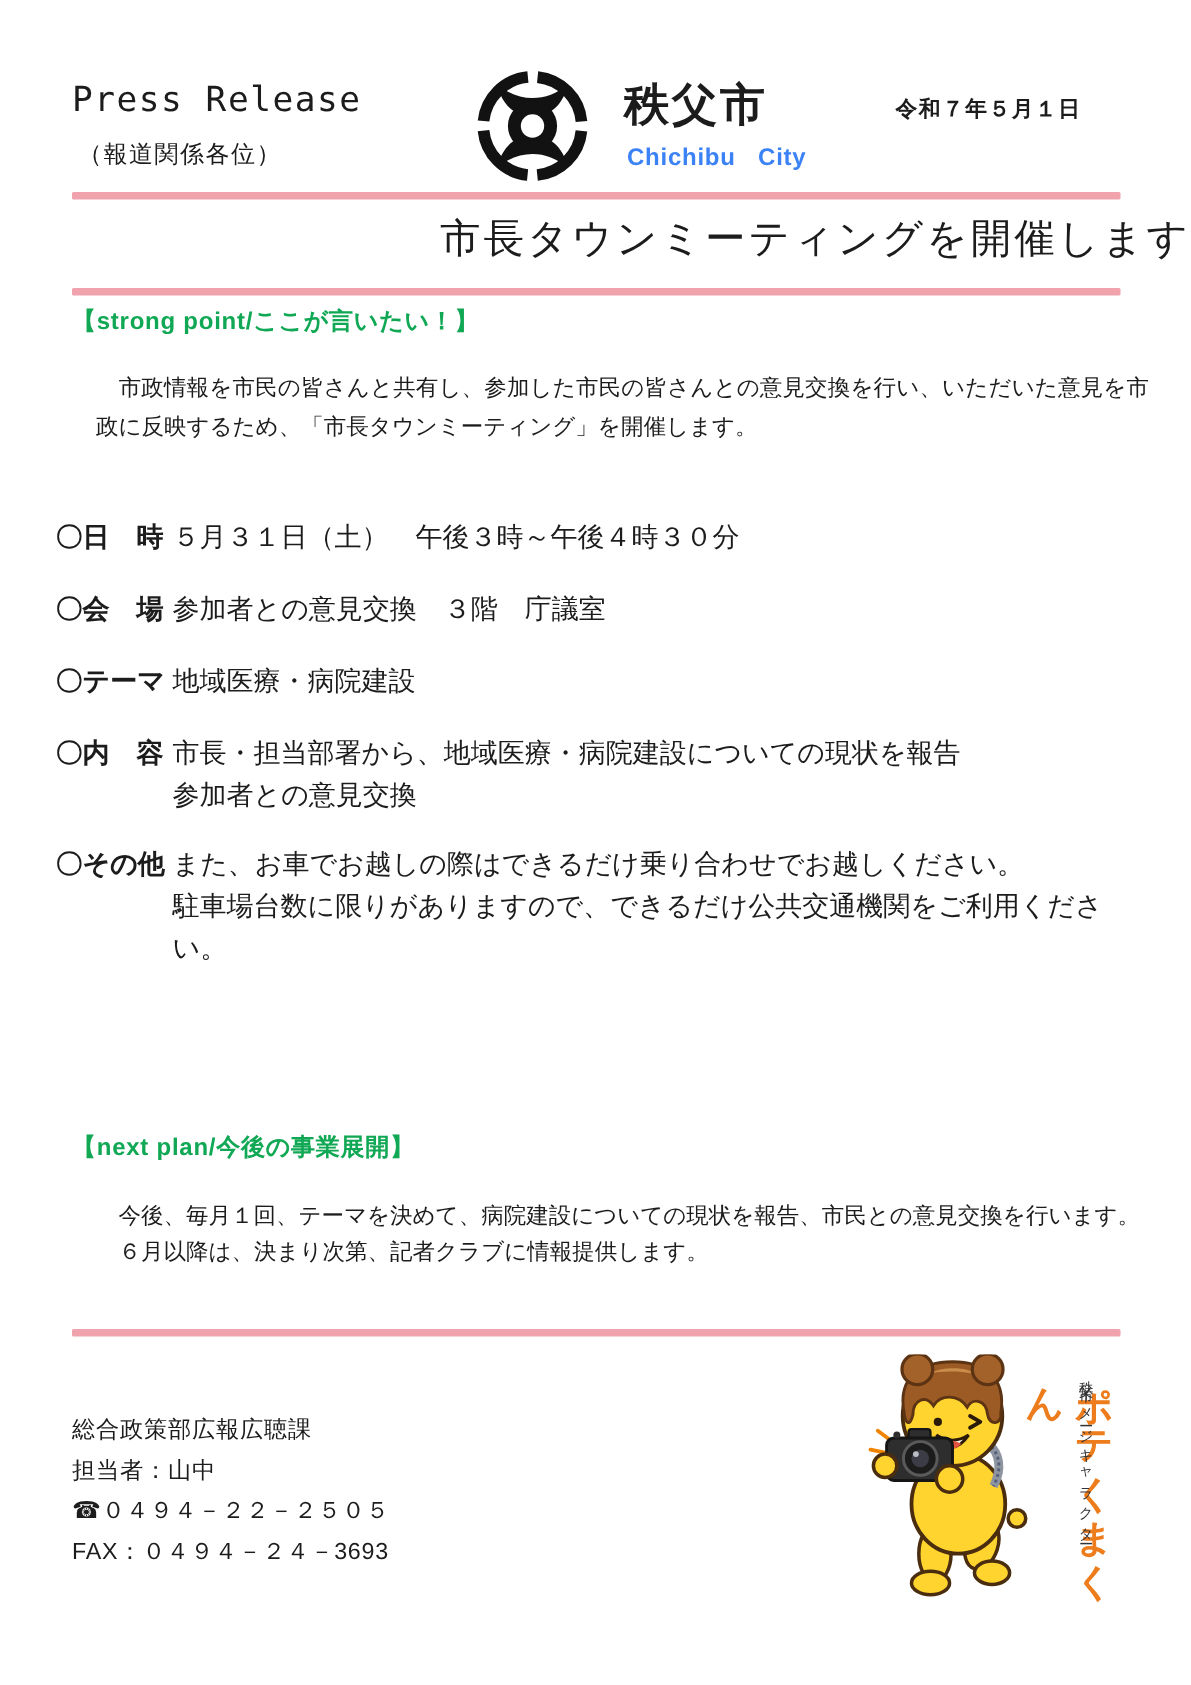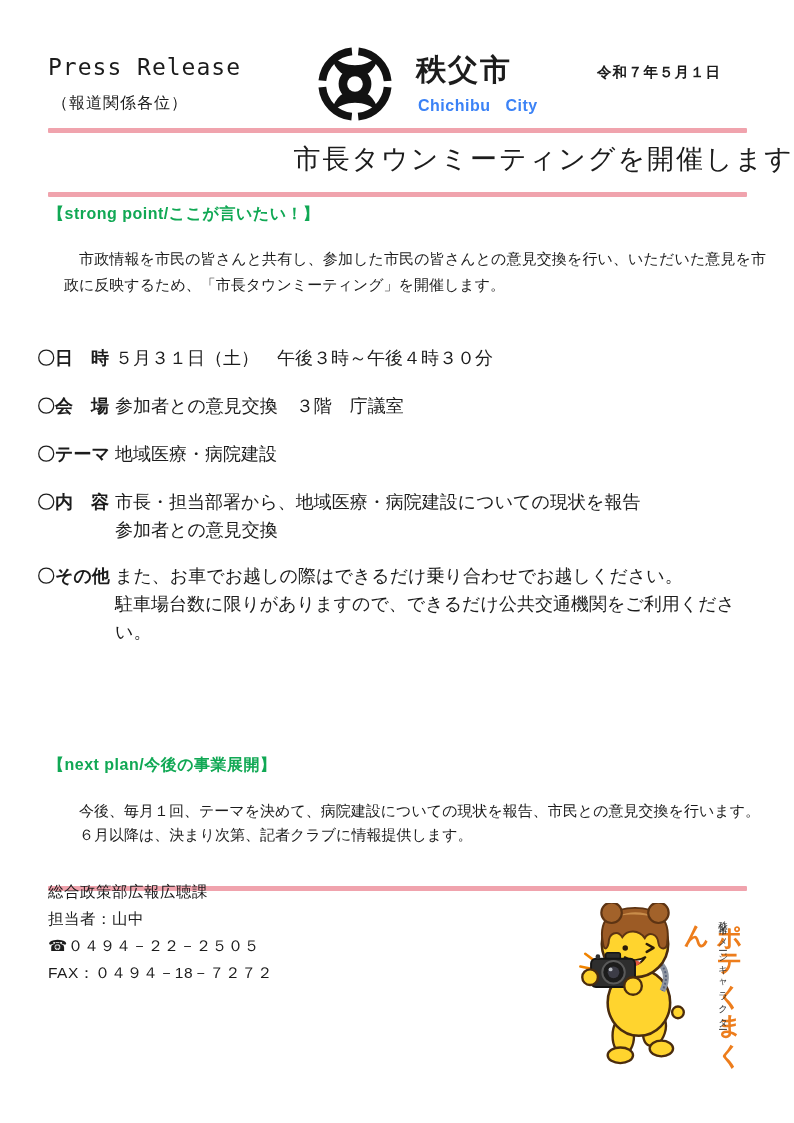--- a/index.html
+++ b/index.html
@@ -47,21 +47,21 @@
   .para-next{top:799px;line-height:24px;}
 
   
   .details{left:37px;top:344px;width:702px;font-size:18px;font-family:Liberation Serif, serif;}
   .detail-row{display:flex;align-items:flex-start;margin-bottom:20px;}
   .detail-label{flex:0 0 78px;font-weight:bold;line-height:28px;white-space:nowrap;}
   .detail-lines{flex:1;line-height:28px;}
   .detail-row.multi{margin-bottom:18px;}
 
   
-  .footer{left:48px;top:878px;font-size:15.5px;line-height:27px;letter-spacing:.5px;}
+  .footer{left:48px;top:940px;font-size:15.5px;line-height:27px;letter-spacing:.5px;}
 
   
   .mascot{left:568px;top:891px;width:215px;height:180px;}
   .mascot-svg{position:absolute;left:8px;top:12px;width:118px;height:166px;}
   .mascot-name{
     position:absolute;left:112px;top:16px;height:155px;
     writing-mode:vertical-rl;text-orientation:upright;
     color:#ed7d1c;font-size:25px;font-weight:bold;letter-spacing:1px;
     font-family:"DejaVu Sans",sans-serif;
   }
@@ -140,21 +140,21 @@
     <div>　今後、毎月１回、テーマを決めて、病院建設についての現状を報告、市民との意見交換を行います。</div>
     <div>　６月以降は、決まり次第、記者クラブに情報提供します。</div>
   </div>
 
   <div class="abs divider divider-3"></div>
 
   <div class="abs footer">
     <div>総合政策部広報広聴課</div>
     <div>担当者：山中</div>
     <div>☎０４９４－２２－２５０５</div>
-    <div>FAX：０４９４－18－７２７２</div>
+    <div>FAX：０４９４－２４－3693</div>
   </div>
 
   <div class="abs mascot">
     <svg class="mascot-svg" viewBox="0 0 120 170" aria-hidden="true">
 
       <g stroke="#f08300" stroke-width="2.6" stroke-linecap="round" fill="none">
         <path d="M9,52 L17,58"></path>
           <path d="M4,65 L14,67"></path>
           <path d="M10,79 L18,74"></path>
       </g>

